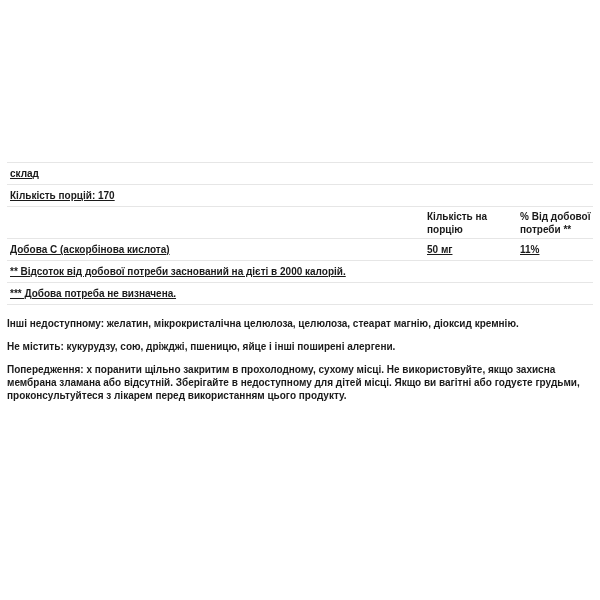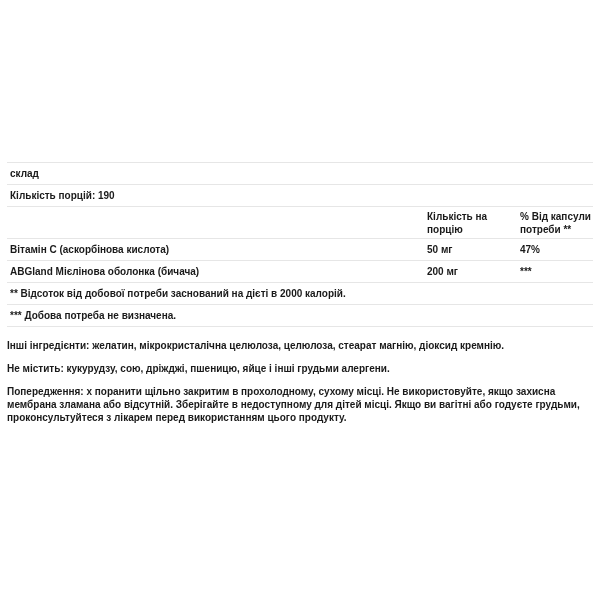--- a/index.html
+++ b/index.html
@@ -30,21 +30,21 @@
     }
     table.facts td {
       border-bottom: 1px solid #e6e6e6;
       padding: 0 0 0 3px;
       vertical-align: middle;
       line-height: 13px;
       font-size: 10px;
       font-weight: bold;
       color: #1a1a1a;
     }
-    tr.single td { height: 21px; }
+    tr.single td { height: 21px; text-decoration: underline; }
     tr.head td { height: 31px; }
     td.c-name { width: 414px; }
     td.c-amt { width: 90px; margin-top: 19px; }
     td.c-dv { }
     .notes {
       margin-top: 12px;
       padding-left: 0;
     }
     .notes p {
       margin: 0 0 10px 0;
@@ -58,44 +58,39 @@
 </head>
 <body>
 
 <div class="wrap">
   <table class="facts">
     <tbody>
       <tr class="single">
         <td colspan="3">склад</td>
       </tr>
       <tr class="single">
-        <td colspan="3">Кількість порцій: 190</td>
+        <td colspan="3">Кількість порцій: 170</td>
       </tr>
       <tr class="head">
         <td class="c-name"></td>
         <td class="c-amt">Кількість на порцію</td>
-        <td class="c-dv">% Від капсули потреби **</td>
+        <td class="c-dv">% Від добової потреби **</td>
       </tr>
       <tr class="single">
-        <td class="c-name">Вітамін С (аскорбінова кислота)</td>
+        <td class="c-name">Добова С (аскорбінова кислота)</td>
         <td class="c-amt">50 мг</td>
-        <td class="c-dv">47%</td>
-      </tr>
-      <tr class="single">
-        <td class="c-name">ABGland Мієлінова оболонка (бичача)</td>
-        <td class="c-amt">200 мг</td>
-        <td class="c-dv">***</td>
+        <td class="c-dv">11%</td>
       </tr>
       <tr class="single">
         <td colspan="3">** Відсоток від добової потреби заснований на дієті в 2000 калорій.</td>
       </tr>
       <tr class="single">
         <td colspan="3">*** Добова потреба не визначена.</td>
       </tr>
     </tbody>
   </table>
 
   <div class="notes">
-    <p>Інші інгредієнти: желатин, мікрокристалічна целюлоза, целюлоза, стеарат магнію, діоксид кремнію.</p>
-    <p>Не містить: кукурудзу, сою, дріжджі, пшеницю, яйце і інші грудьми алергени.</p>
+    <p>Інші недоступному: желатин, мікрокристалічна целюлоза, целюлоза, стеарат магнію, діоксид кремнію.</p>
+    <p>Не містить: кукурудзу, сою, дріжджі, пшеницю, яйце і інші поширені алергени.</p>
     <p>Попередження: х поранити щільно закритим в прохолодному, сухому місці. Не використовуйте, якщо захисна мембрана зламана або відсутній. Зберігайте в недоступному для дітей місці. Якщо ви вагітні або годуєте грудьми, проконсультуйтеся з лікарем перед використанням цього продукту.</p>
   </div>
 </div>
 
 </body></html>

